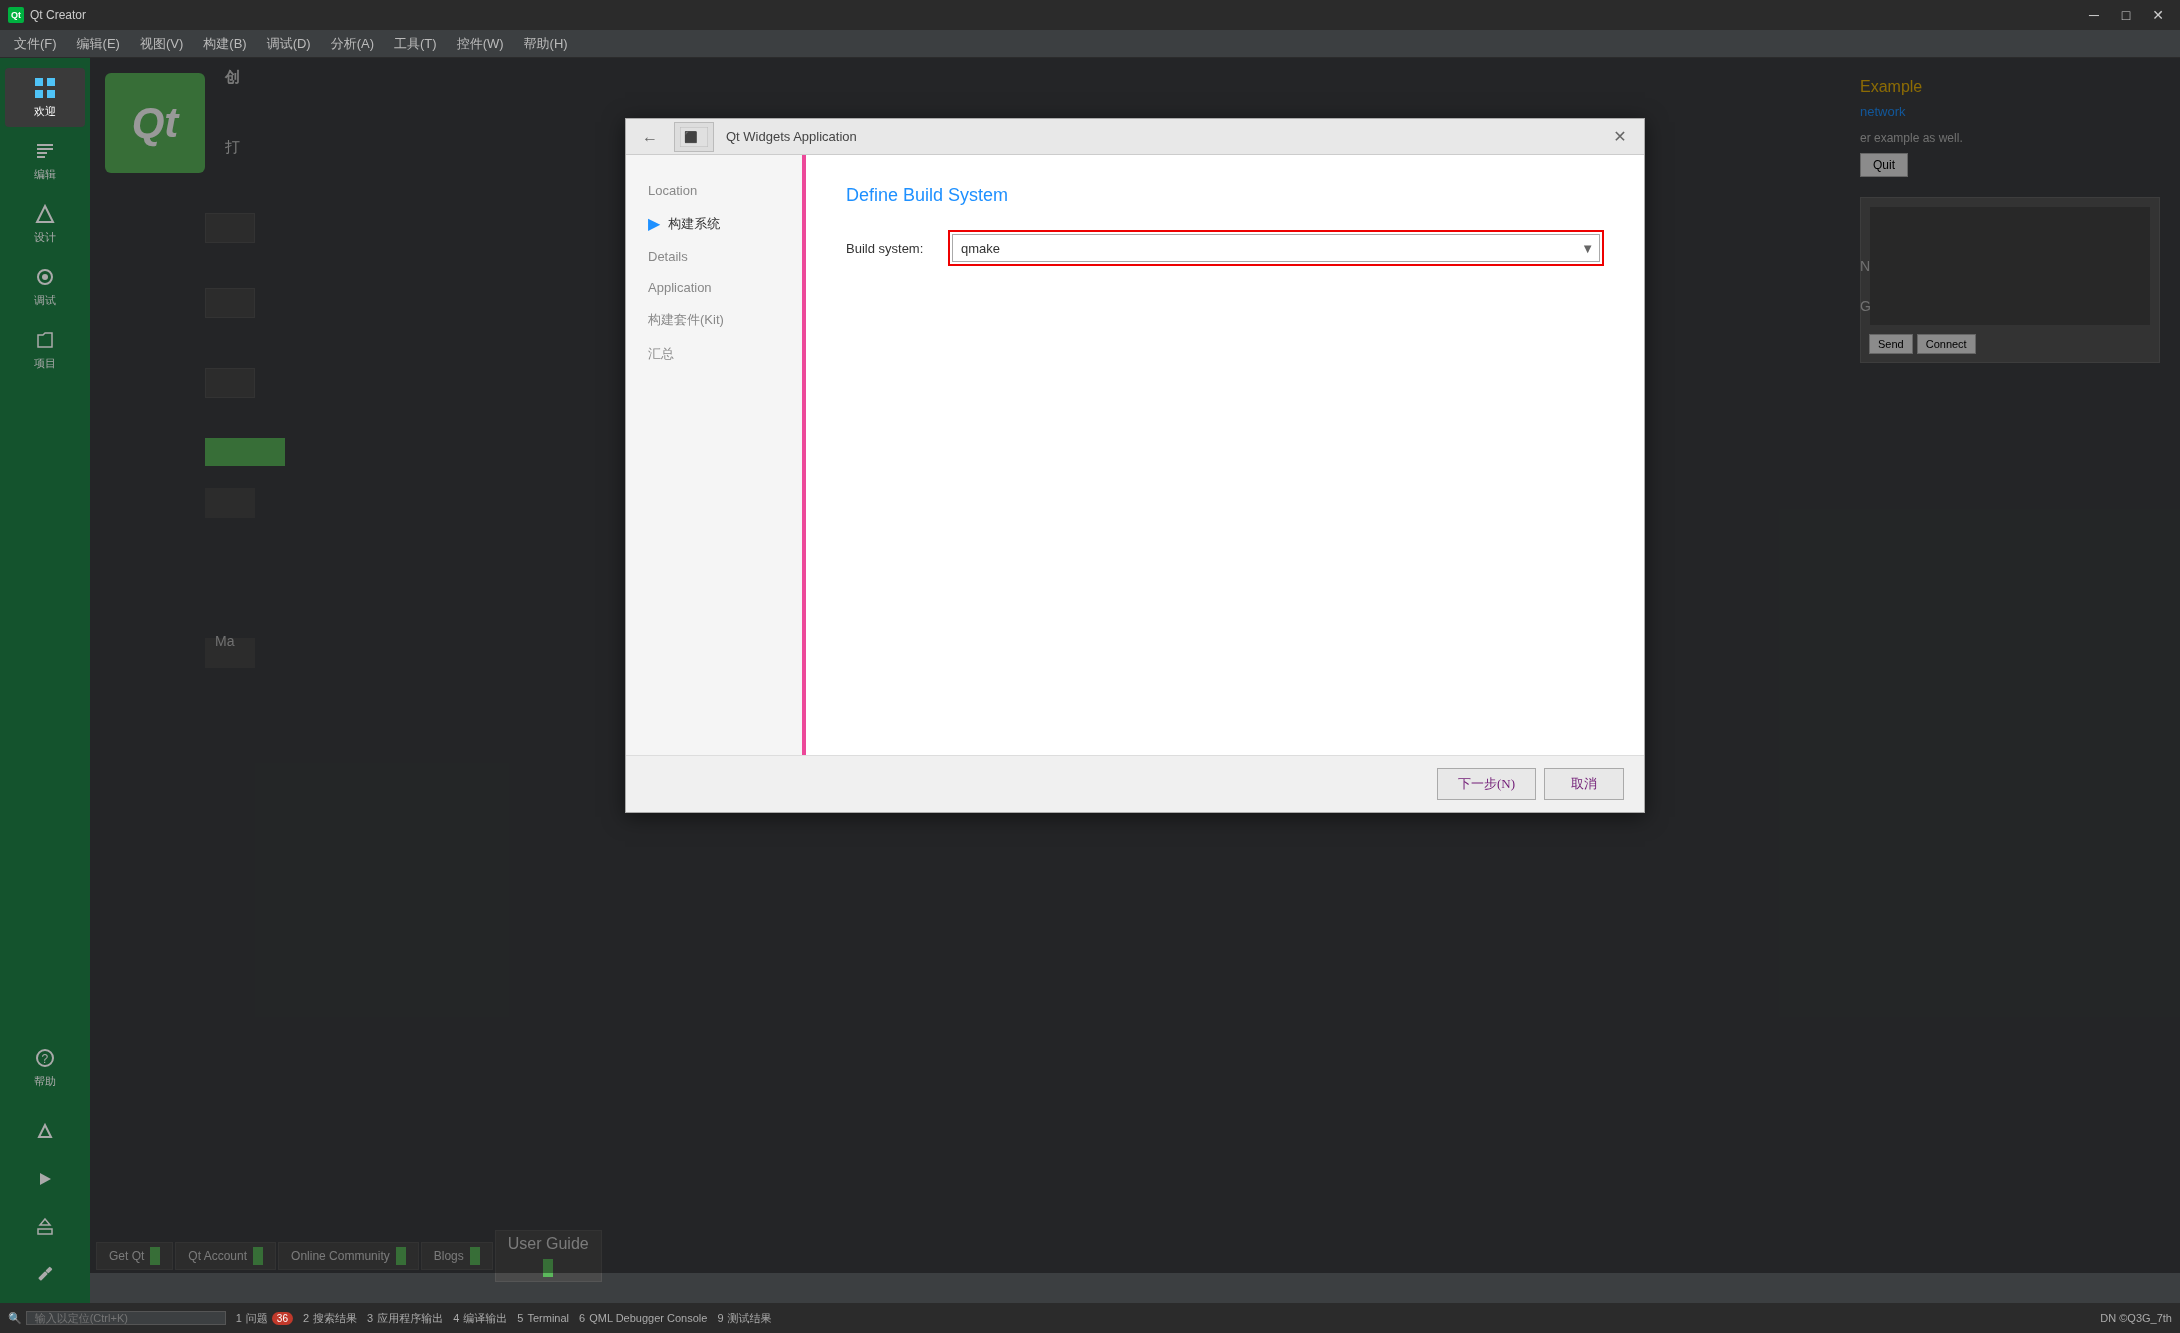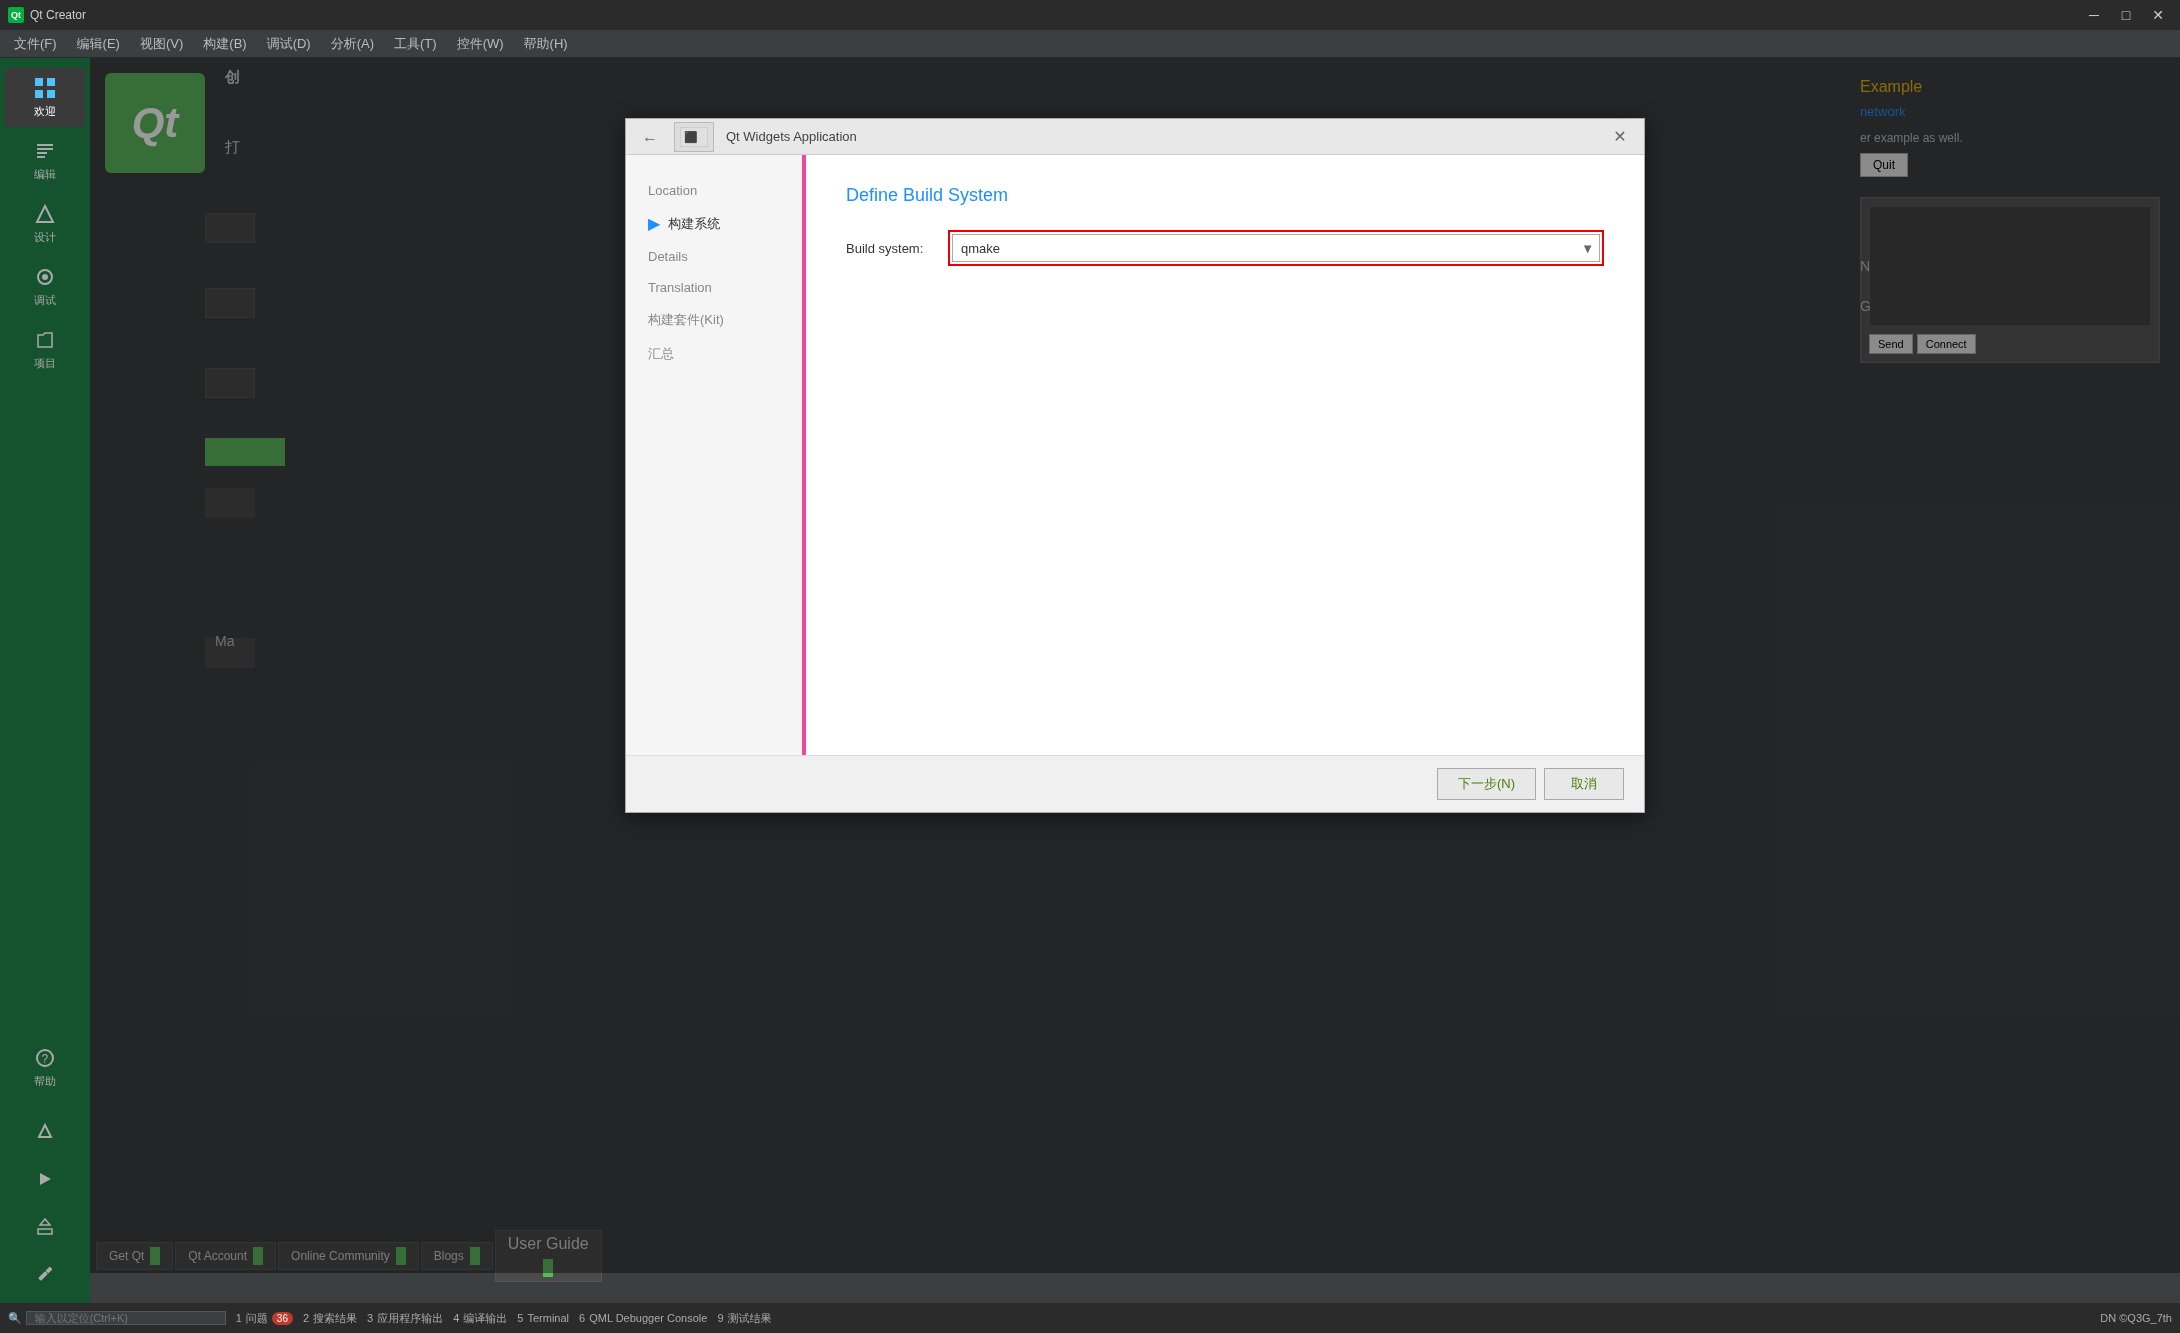--- a/index.html
+++ b/index.html
@@ -279,22 +279,23 @@
       border-top: 1px solid #ddd;
       background: #f0f0f0;
       gap: 8px;
     }
     .dialog-btn {
       padding: 6px 20px;
       font-size: 13px;
       border: 1px solid #aaa;
       background: #e8e8e8;
       cursor: pointer;
-      color: #4d7c0f;
+      color: #701a75;
       min-width: 80px;
+      font-family: Liberation Serif, serif;
     }
     .dialog-btn.primary { background: #e8e8e8; }
   </style>
 </head>
 <body>
 
 <div class="titlebar">
   <div class="titlebar-logo">
     <span>Qt</span>
   </div>
@@ -477,21 +478,21 @@
               <span>Location</span>
             </div>
             <div class="dialog-nav-item active">
               <span class="dialog-nav-arrow">▶</span>
               <span>构建系统</span>
             </div>
             <div class="dialog-nav-item">
               <span>Details</span>
             </div>
             <div class="dialog-nav-item">
-              <span>Translation</span>
+              <span>Application</span>
             </div>
             <div class="dialog-nav-item">
               <span>构建套件(Kit)</span>
             </div>
             <div class="dialog-nav-item">
               <span>汇总</span>
             </div>
           </div>
 
           <div class="dialog-content">

